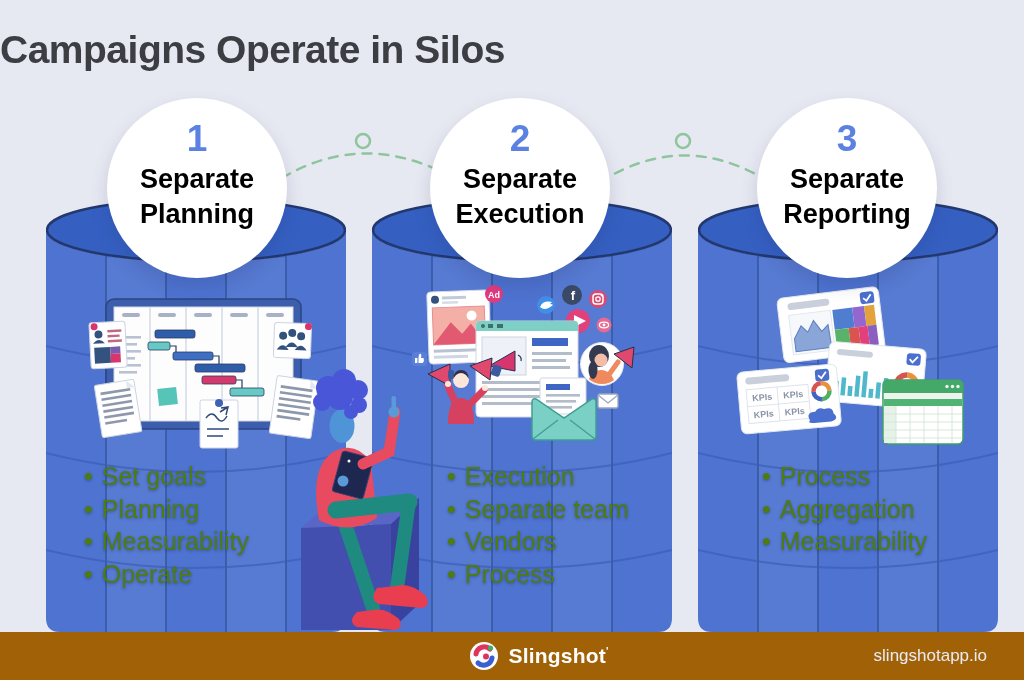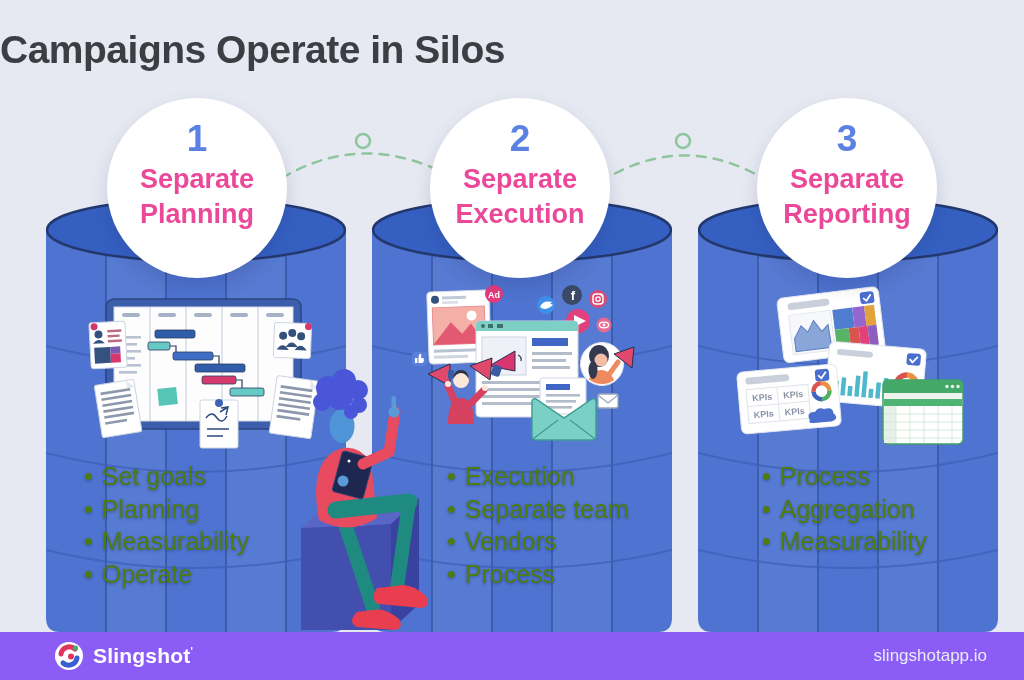--- a/index.html
+++ b/index.html
@@ -10,33 +10,33 @@
   .connectors{position:absolute;left:0;top:90px;}
   .silo{position:absolute;top:198px;width:300px;height:434px;}
   .silo svg{display:block;}
   .silo-1{left:46px}.silo-2{left:372px}.silo-3{left:698px}
   .step-circle{position:absolute;top:98px;width:180px;height:180px;border-radius:50%;
     background:#ffffff;box-shadow:0 8px 18px rgba(30,40,90,.16);
     display:flex;flex-direction:column;align-items:center;padding-top:22px;box-sizing:border-box;
     text-align:center;z-index:5;}
   .c1{left:107px}.c2{left:430px}.c3{left:757px}
   .step-number{font-size:37px;font-weight:800;color:#5b82e2;line-height:1.05;}
-  .step-label{font-size:27px;font-weight:700;color:#ec4899;line-height:1.3;white-space:pre-line;margin-top:3px;}
+  .step-label{font-size:27px;font-weight:700;color:#000000;line-height:1.3;white-space:pre-line;margin-top:3px;}
   .silo-list{position:absolute;top:460px;margin:0;padding:0;list-style:none;z-index:4;}
   .l1{left:84px}.l2{left:447px}.l3{left:762px}
   .silo-list li{font-size:25px;line-height:32.5px;color:#4d7c0f;font-weight:400;
     text-shadow:0 1px 3px rgba(10,20,60,.35);white-space:nowrap;}
   .bullet{margin-right:9px;}
   .illus{position:absolute;z-index:3;}
   .illus-planning{left:78px;top:286px;}
   .illus-execution{left:408px;top:278px;}
   .illus-reporting{left:733px;top:282px;}
   .illus-character{left:281px;top:360px;z-index:4;}
-  .footer{position:absolute;left:0;top:632px;width:1024px;height:48px;background:#8b5cf6;
-    display:flex;align-items:center;z-index:6;}
+  .footer{position:absolute;left:0;top:632px;width:1024px;height:48px;background:#a16207;
+    display:flex;align-items:center;z-index:6;justify-content:center;}
   .brand{display:flex;align-items:center;gap:9px;margin-left:54px;}
   .brand-name{color:#ffffff;font-size:21px;font-weight:800;letter-spacing:.2px;}
   .brand-name sup{font-size:10px;font-weight:700;}
   .website{position:absolute;right:37px;color:#e9ebf5;font-size:17px;}
   svg text{font-family:"Liberation Sans",sans-serif;}
 </style>
 </head>
 <body>
 
 <div class="canvas">

